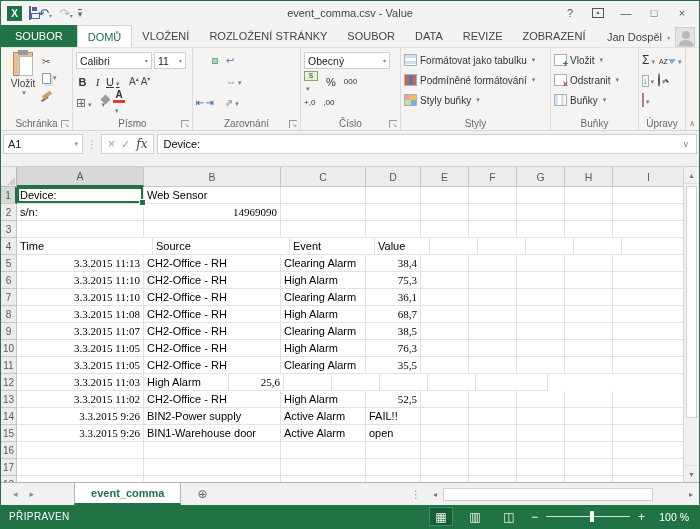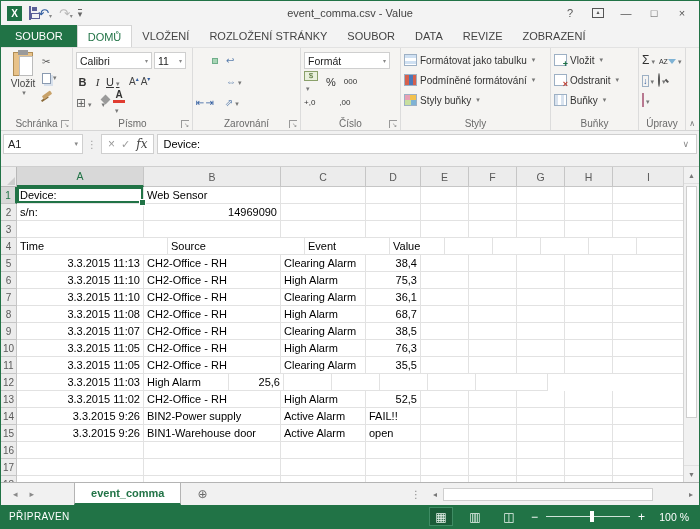--- a/index.html
+++ b/index.html
@@ -127,21 +127,21 @@
   .sheetarea { position:absolute; left:0; top:0; right:16px; bottom:0; overflow:hidden; }
   .hdr-row { display:flex; height:20px; }
   .corner { width:16px; flex:none; background:#ececec; border-right:1px solid #b8b8b8; border-bottom:1px solid #b8b8b8; position:relative; }
   .corner::after { content:""; position:absolute; right:1px; bottom:1px; border-left:8px solid transparent; border-bottom:8px solid #cdcdcd; }
   .col-h { flex:none; background:#ececec; border-right:1px solid #c6c6c6; border-bottom:1px solid #c6c6c6; color:#5a5a5a; font-size:10.5px; display:flex; align-items:center; justify-content:center; }
   .col-h.sel { background:#d8d8d8; color:#217346; border-bottom:2px solid #217346; }
   .grid-row { display:flex; height:17px; }
   .row-h { width:16px; flex:none; background:#ececec; border-right:1px solid #c6c6c6; border-bottom:1px solid #c6c6c6; color:#5a5a5a; font-size:10px; display:flex; align-items:center; justify-content:center; }
   .row-h.sel { background:#d8d8d8; color:#217346; border-right:2px solid #217346; }
   .cell { flex:none; border-right:1px solid #e2e2e2; border-bottom:1px solid #e2e2e2; font-size:11px; color:#000; display:flex; align-items:center; padding:0 3px; white-space:nowrap; position:relative; }
-  .cell.r { justify-content:flex-end; }
+  .cell.r { justify-content:flex-end;font-family:Liberation Serif, serif; }
   .cell.cursor { box-shadow:inset 0 0 0 2px #217346; z-index:2; }
   .cell.cursor::after { content:""; position:absolute; right:-3px; bottom:-3px; width:5px; height:5px; background:#217346; border:1px solid #fff; z-index:3; }
   .vscroll { position:absolute; right:0; top:0; bottom:0; width:16px; background:#f1f1f1; border-left:1px solid #d4d4d4; }
   .vs-up { height:17px; display:flex; align-items:center; justify-content:center; font-size:7px; color:#777; border-bottom:1px solid #e0e0e0; }
   .vs-thumb { position:absolute; left:2px; right:2px; top:19px; height:232px; background:#fff; border:1px solid #cfcfcf; }
   .vs-dn { position:absolute; bottom:0; left:0; right:0; height:17px; display:flex; align-items:center; justify-content:center; font-size:7px; color:#777; border-top:1px solid #e0e0e0; }
 
   
   .tabsbar { position:absolute; left:0; right:0; bottom:23px; height:23px; background:#f1f1f1; border-top:1px solid #b4b4b4; display:flex; align-items:stretch; }
   .nav-arrows { display:flex; align-items:center; gap:12px; padding:0 14px 0 12px; color:#8a8a8a; font-size:9px; }
@@ -192,20 +192,25 @@
 
   <div class="tabrow">
     <div class="tab-file">SOUBOR</div>
     <div class="rtab active">DOMŮ</div>
     <div class="rtab">VLOŽENÍ</div>
     <div class="rtab">ROZLOŽENÍ STRÁNKY</div>
     <div class="rtab">SOUBOR</div>
     <div class="rtab">DATA</div>
     <div class="rtab">REVIZE</div>
     <div class="rtab">ZOBRAZENÍ</div>
+    <div class="userarea">
+      <span class="username">Jan Dospěl</span>
+      <span class="tiny-dd">▾</span>
+      <span class="avatar"></span>
+    </div>
   </div>
 
   <div class="ribbon">
 
     <div class="rgroup g-clip">
       <div class="paste-big dd">
         <span class="clipboard-ic"></span>
         <span class="paste-lbl">Vložit</span>
       </div>
       <div class="mini-col">
@@ -268,34 +273,34 @@
         <span class="ind-ic">⇥</span>
         <span class="merge-ic dd" style="margin-left:10px">⇗</span>
       </div>
       <div class="glabel">Zarovnání</div>
       <div class="launcher">↘</div>
     </div>
 
     <div class="rgroup g-num">
       <div class="rrow">
         <span class="selbox numfmt">
-            <span>Formát</span>
+            <span>Obecný</span>
             <span class="tiny-dd">▾</span>
           </span>
       </div>
       <div class="rrow">
         <span class="dd">
             <span class="cur-ic">$</span>
           </span>
         <span class="pct" style="margin-left:6px">%</span>
         <span class="thou" style="margin-left:6px">000</span>
       </div>
       <div class="rrow">
         <span class="dec">+,0</span>
-        <span class="dec" style="margin-left:22px">,00</span>
+        <span class="dec" style="margin-left:6px">,00</span>
       </div>
       <div class="glabel">Číslo</div>
       <div class="launcher">↘</div>
     </div>
 
     <div class="rgroup g-sty">
       <div class="srow dd">
           <span class="sic sic-tbl"></span>
           <span>Formátovat jako tabulku</span>
         </div>
@@ -407,21 +412,21 @@
           <div class="cell" style="width: 85px;"></div>
           <div class="cell" style="width: 55px;"></div>
           <div class="cell" style="width: 48px;"></div>
           <div class="cell" style="width: 48px;"></div>
           <div class="cell" style="width: 48px;"></div>
           <div class="cell" style="width: 48px;"></div>
           <div class="cell" style="width: 72px;"></div>
         </div>
         <div class="grid-row">
           <div class="row-h">4</div>
-          <div class="cell" style="width: 151px;">Time</div>
+          <div class="cell" style="width: 136px;">Time</div>
           <div class="cell" style="width: 137px;">Source</div>
           <div class="cell" style="width: 85px;">Event</div>
           <div class="cell" style="width: 55px;">Value</div>
           <div class="cell" style="width: 48px;"></div>
           <div class="cell" style="width: 48px;"></div>
           <div class="cell" style="width: 48px;"></div>
           <div class="cell" style="width: 48px;"></div>
           <div class="cell" style="width: 72px;"></div>
         </div>
         <div class="grid-row">

